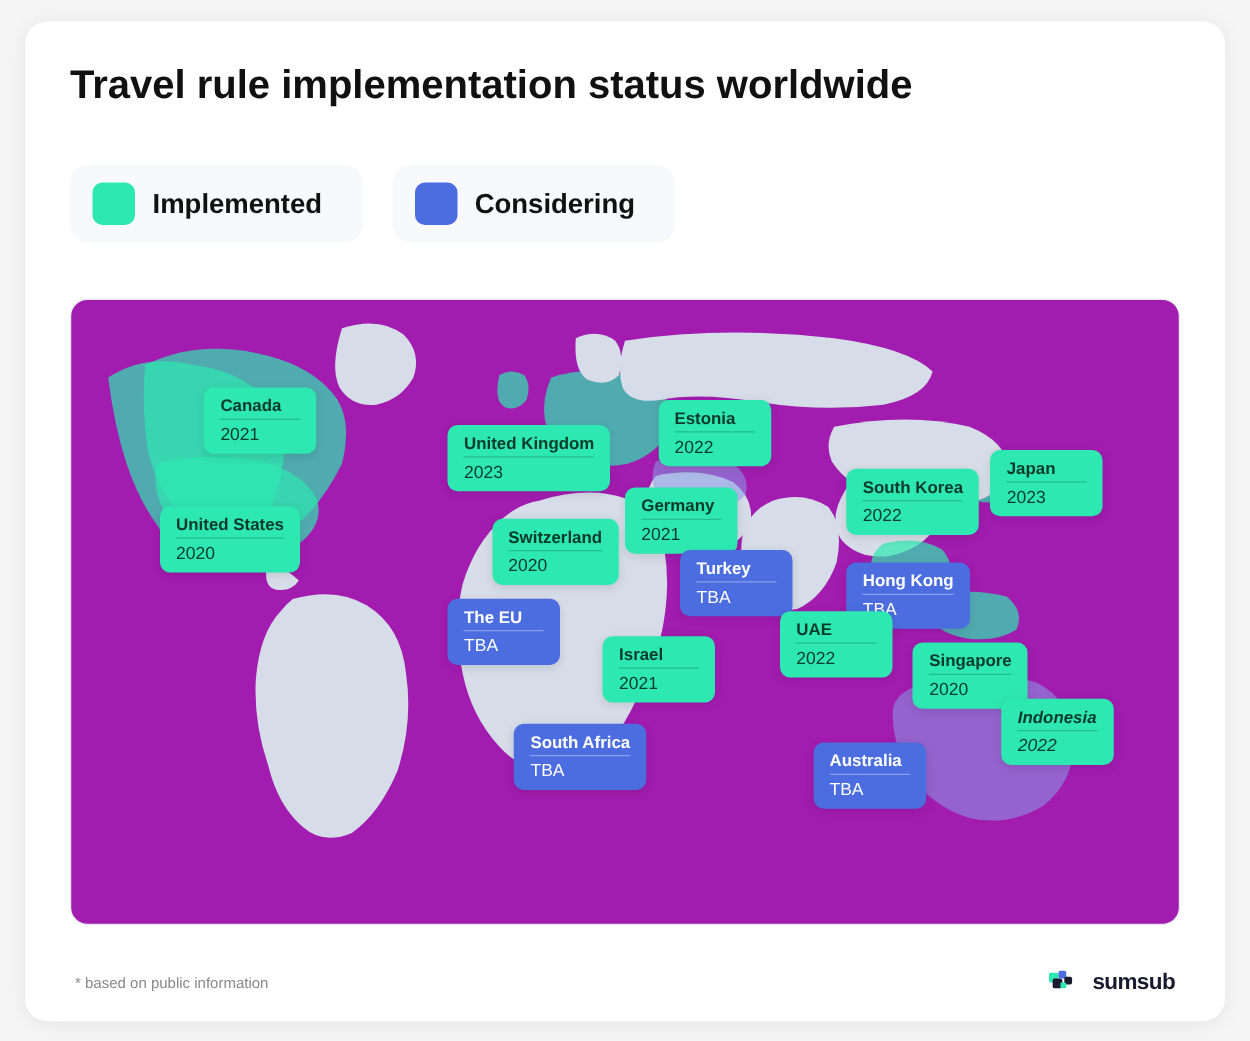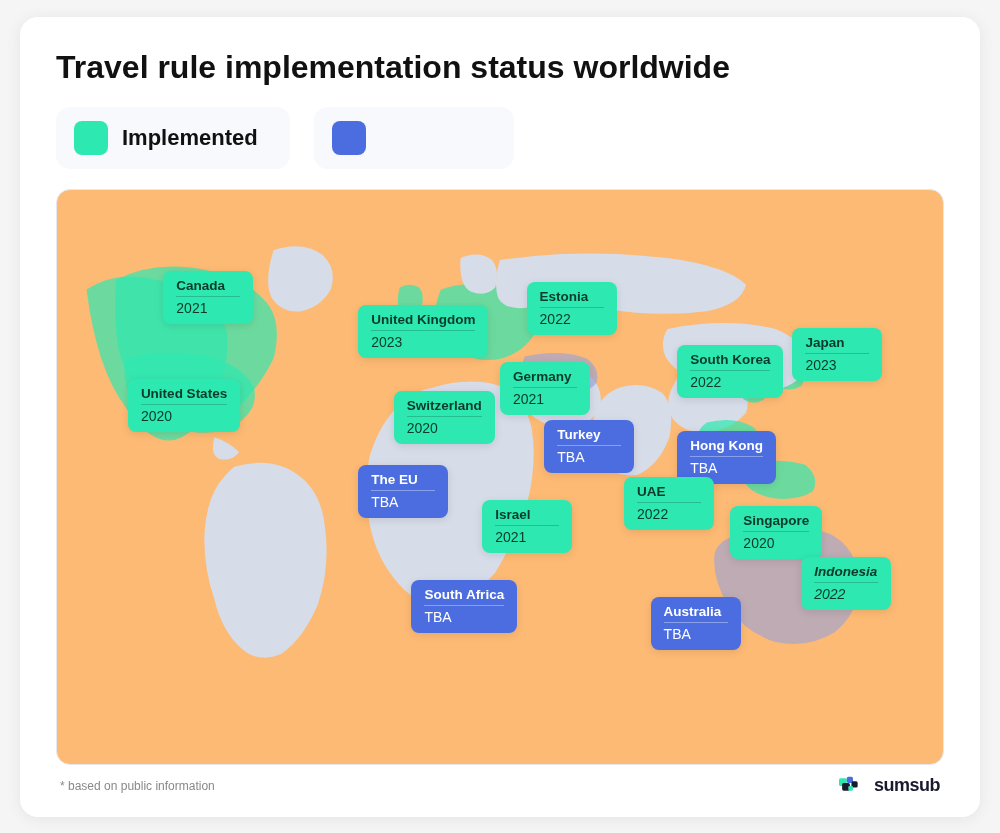--- a/index.html
+++ b/index.html
@@ -15,20 +15,21 @@
     }
     .card {
       background: #fff;
       border-radius: 18px;
       width: 960px;
       height: 800px;
       padding: 32px 36px 20px 36px;
       box-shadow: 0 2px 16px rgba(0,0,0,0.07);
       display: flex;
       flex-direction: column;
+      gap: 25px;
     }
     .title {
       font-size: 32px;
       font-weight: 800;
       color: #111;
       margin-bottom: 22px;
       line-height: 1.15;
     }
     .legend {
       display: flex;
@@ -55,21 +56,21 @@
       font-size: 22px;
       font-weight: 700;
       color: #111;
     }
     .map-area {
       flex: 1;
       border: 1.5px solid #e5e8ef;
       border-radius: 14px;
       position: relative;
       overflow: hidden;
-      background: #fdba74;
+      background: #a21caf;
     }
     .world-map-svg {
       position: absolute;
       top: 0; left: 0;
       width: 100%; height: 100%;
     }
     
     .country-box {
       position: absolute;
       border-radius: 8px;
@@ -143,20 +144,21 @@
 <div class="card">
   <h1 class="title">Travel rule implementation status worldwide</h1>
 
   <div class="legend">
     <div class="legend-item">
       <div class="legend-icon green"></div>
       <span class="legend-label">Implemented</span>
     </div>
     <div class="legend-item">
       <div class="legend-icon blue"></div>
+      <span class="legend-label">Considering</span>
     </div>
   </div>
 
   <div class="map-area">
 
     <svg class="world-map-svg" viewBox="0 0 900 500" xmlns="http://www.w3.org/2000/svg">
       <defs>
         <style>
           .land { fill: #d6dce8; }
           .land-highlight-green { fill: #2de8b0; opacity: 0.7; }

